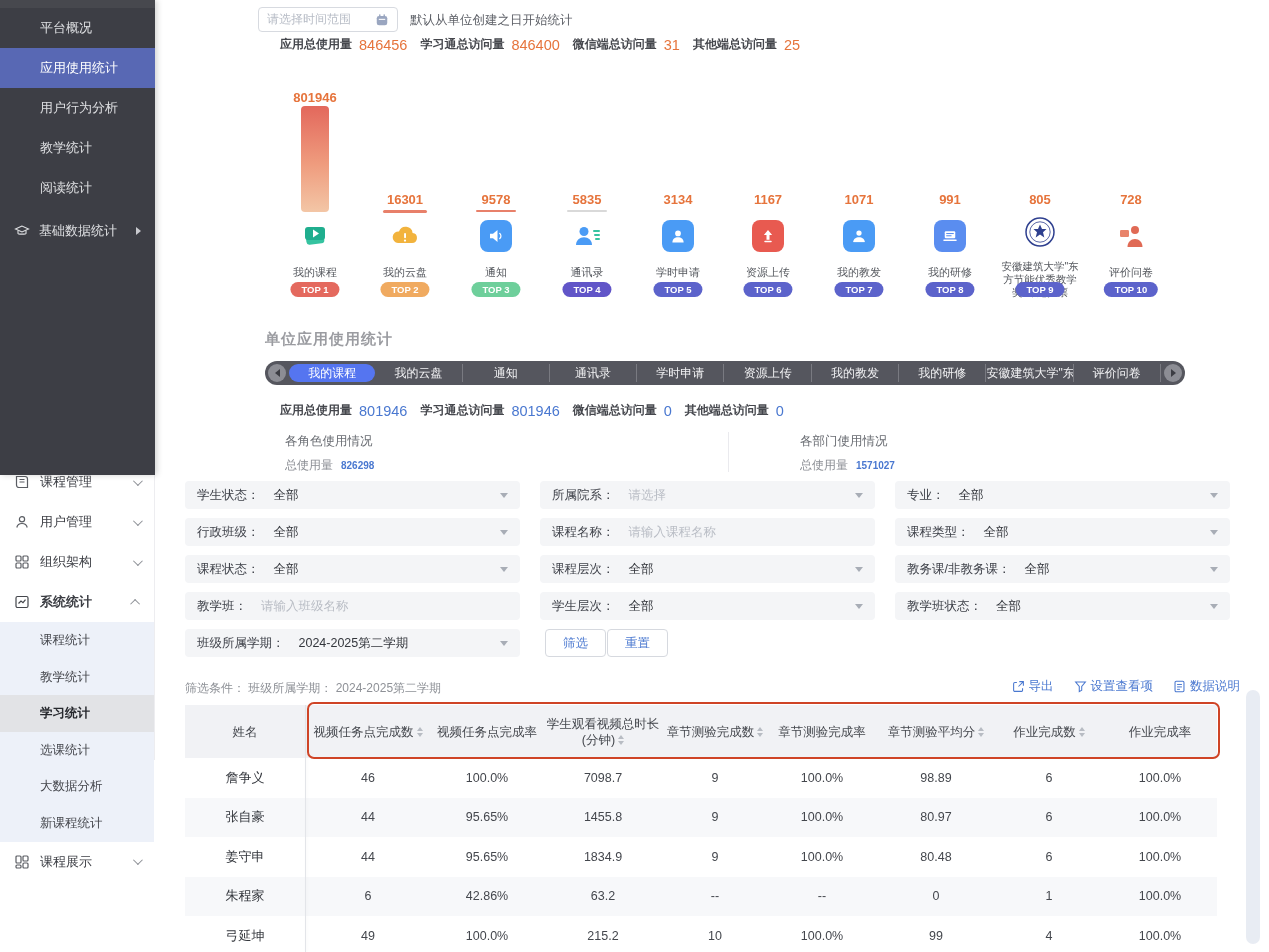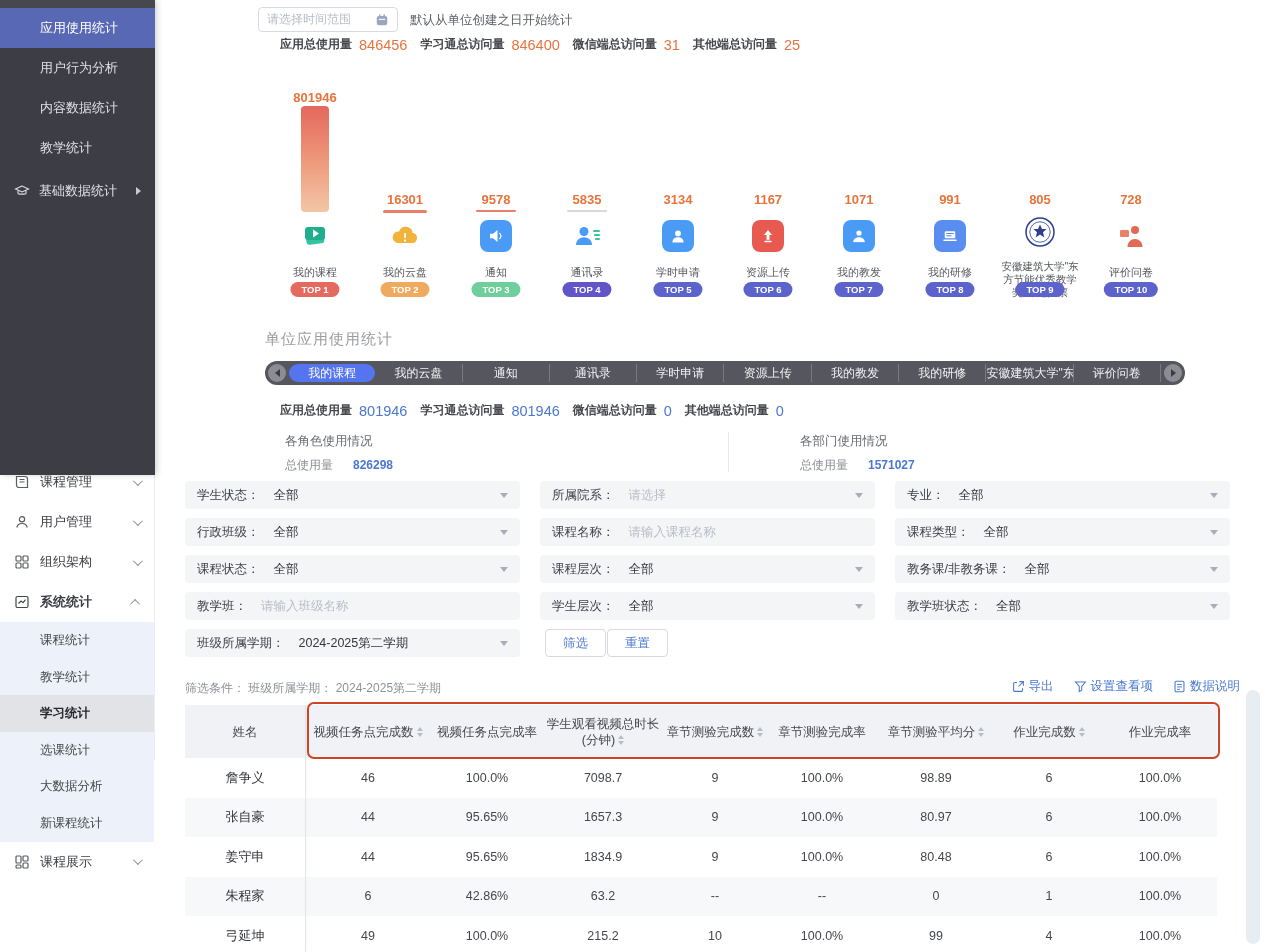--- a/index.html
+++ b/index.html
@@ -51,37 +51,37 @@
   .mb-salmon3 { height:3px; background:#e8806a; }
   .mb-salmon2 { height:2px; background:#e8806a; left:25px; width:40px; }
   .mb-gray { height:2px; background:#d9d9d9; left:25px; width:40px; }
   .cc-icon { position:absolute; top:130px; left:0; width:90px; height:36px; display:flex; align-items:center; justify-content:center; }
   .icon-sq { width:32px; height:32px; border-radius:8px; display:flex; align-items:center; justify-content:center; }
   .cc-label { position:absolute; top:178px; left:2px; width:86px; text-align:center; font-size:11px; color:#55585e; line-height:13px; z-index:1; }
   .cc-label.small { top:172px; font-size:10.5px; }
   .cc-badge { position:absolute; top:194px; left:50%; transform:translateX(-50%); height:15px; line-height:15px; padding:0 11px;
     border-radius:8px; color:#fff; font-size:9.5px; font-weight:bold; white-space:nowrap; z-index:2; }
 
-  #unit-title { left:110px; top:330px; font-size:15px; color:#9b9ca1; letter-spacing:1px; }
+  #unit-title { left:110px; top:330px; font-size:15px; color:#9b9ca1; letter-spacing:1px;font-weight:bold; }
 
   
   #tabbar { left:110px; top:361px; width:920px; height:24px; background:#55565e; border-radius:12px; display:flex; align-items:center; padding:0 24px; }
   .tab-arrow { position:absolute; top:3px; width:18px; height:18px; border-radius:50%; background:#8c8d94; display:flex; align-items:center; justify-content:center; cursor:pointer; }
   .tab-arrow.left { left:3px; } .tab-arrow.right { right:3px; }
   .tab-arrow .tl { width:0;height:0;border-right:5px solid #3c3d43;border-top:4px solid transparent;border-bottom:4px solid transparent; }
   .tab-arrow .tr { width:0;height:0;border-left:5px solid #3c3d43;border-top:4px solid transparent;border-bottom:4px solid transparent; }
   .tab { flex:1; text-align:center; font-size:12px; color:#f2f2f4; line-height:18px; height:18px; border-right:1px solid #797a81; cursor:pointer;
     white-space:nowrap; overflow:hidden; }
   .tab:last-child { border-right:none; }
   .tab.active { border-radius:9px; color:#fff; border-right:none; }
 
   
   .usage-block .t1 { font-size:12.5px; color:#6a6d73; margin-bottom:7px; }
   .usage-block .t2 { font-size:12px; color:#8b8e94; }
-  .usage-block .t2 b { font-size:12px; color:#4a78d0; margin-left:20px; }
+  .usage-block .t2 b { font-size:10px; color:#4a78d0; margin-left:8px; }
   #usage-left { left:130px; top:433px; }
   #usage-right { left:645px; top:433px; }
   #usage-divider { left:573px; top:432px; width:1px; height:40px; background:#eaeaee; }
 
   
   .ffield { position:absolute; width:335px; height:28px; background:#f4f5f7; border-radius:4px; display:flex; align-items:center; padding:0 12px; font-size:12.5px; cursor:pointer; }
   .flabel { color:#3f424a; margin-right:14px; white-space:nowrap; }
   .fvalue { color:#33363c; } .fph { color:#b9bdc5; }
   .fcaret { margin-left:auto; width:0; height:0; border-top:5px solid #a8adb6; border-left:4.5px solid transparent; border-right:4.5px solid transparent; }
   .fbtn { position:absolute; height:28px; padding:0 17px; background:#fff; border:1px solid #d6d9df; border-radius:4px;
@@ -162,24 +162,25 @@
         <rect x="2" y="11" width="5" height="3" rx="1" fill="none" stroke="#5a5d63" stroke-width="1.2"></rect>
         <rect x="9" y="9" width="5" height="5" rx="1" fill="none" stroke="#5a5d63" stroke-width="1.2"></rect>
       </svg>
     <span class="lbl">课程展示</span>
     <span class="chev down"></span>
   </div>
 </div>
 
 <div id="flyout" class="abs">
   <div class="strip"></div>
+  <div class="fly-item">平台概况</div>
   <div class="fly-item active" style="background: rgb(88, 104, 180);">应用使用统计</div>
   <div class="fly-item">用户行为分析</div>
-  <div class="fly-item">内容数据统计</div>
   <div class="fly-item">教学统计</div>
+  <div class="fly-item">阅读统计</div>
   <div class="fly-group">
     <svg class="icon16" viewBox="0 0 16 16">
         <path d="M8 3 1.5 6 8 9l6.5-3z" fill="none" stroke="#dfe0e3" stroke-width="1.1"></path>
         <path d="M4 7.5v3c0 1 8 1 8 0v-3" fill="none" stroke="#dfe0e3" stroke-width="1.1"></path>
       </svg>
     <span class="lbl">基础数据统计</span>
     <span class="tri-right"></span>
   </div>
 </div>
 
@@ -510,21 +511,21 @@
         <div class="tc c4">9</div>
         <div class="tc c5">100.0%</div>
         <div class="tc c6">98.89</div>
         <div class="tc c7">6</div>
         <div class="tc c8">100.0%</div>
     </div>
     <div class="trow alt">
       <div class="tc c0" style="font-size:13px;color:#33363c">张自豪</div>
       <div class="tc c1">44</div>
         <div class="tc c2">95.65%</div>
-        <div class="tc c3">1657.3</div>
+        <div class="tc c3">1455.8</div>
         <div class="tc c4">9</div>
         <div class="tc c5">100.0%</div>
         <div class="tc c6">80.97</div>
         <div class="tc c7">6</div>
         <div class="tc c8">100.0%</div>
     </div>
     <div class="trow">
       <div class="tc c0" style="font-size:13px;color:#33363c">姜守申</div>
       <div class="tc c1">44</div>
         <div class="tc c2">95.65%</div>

